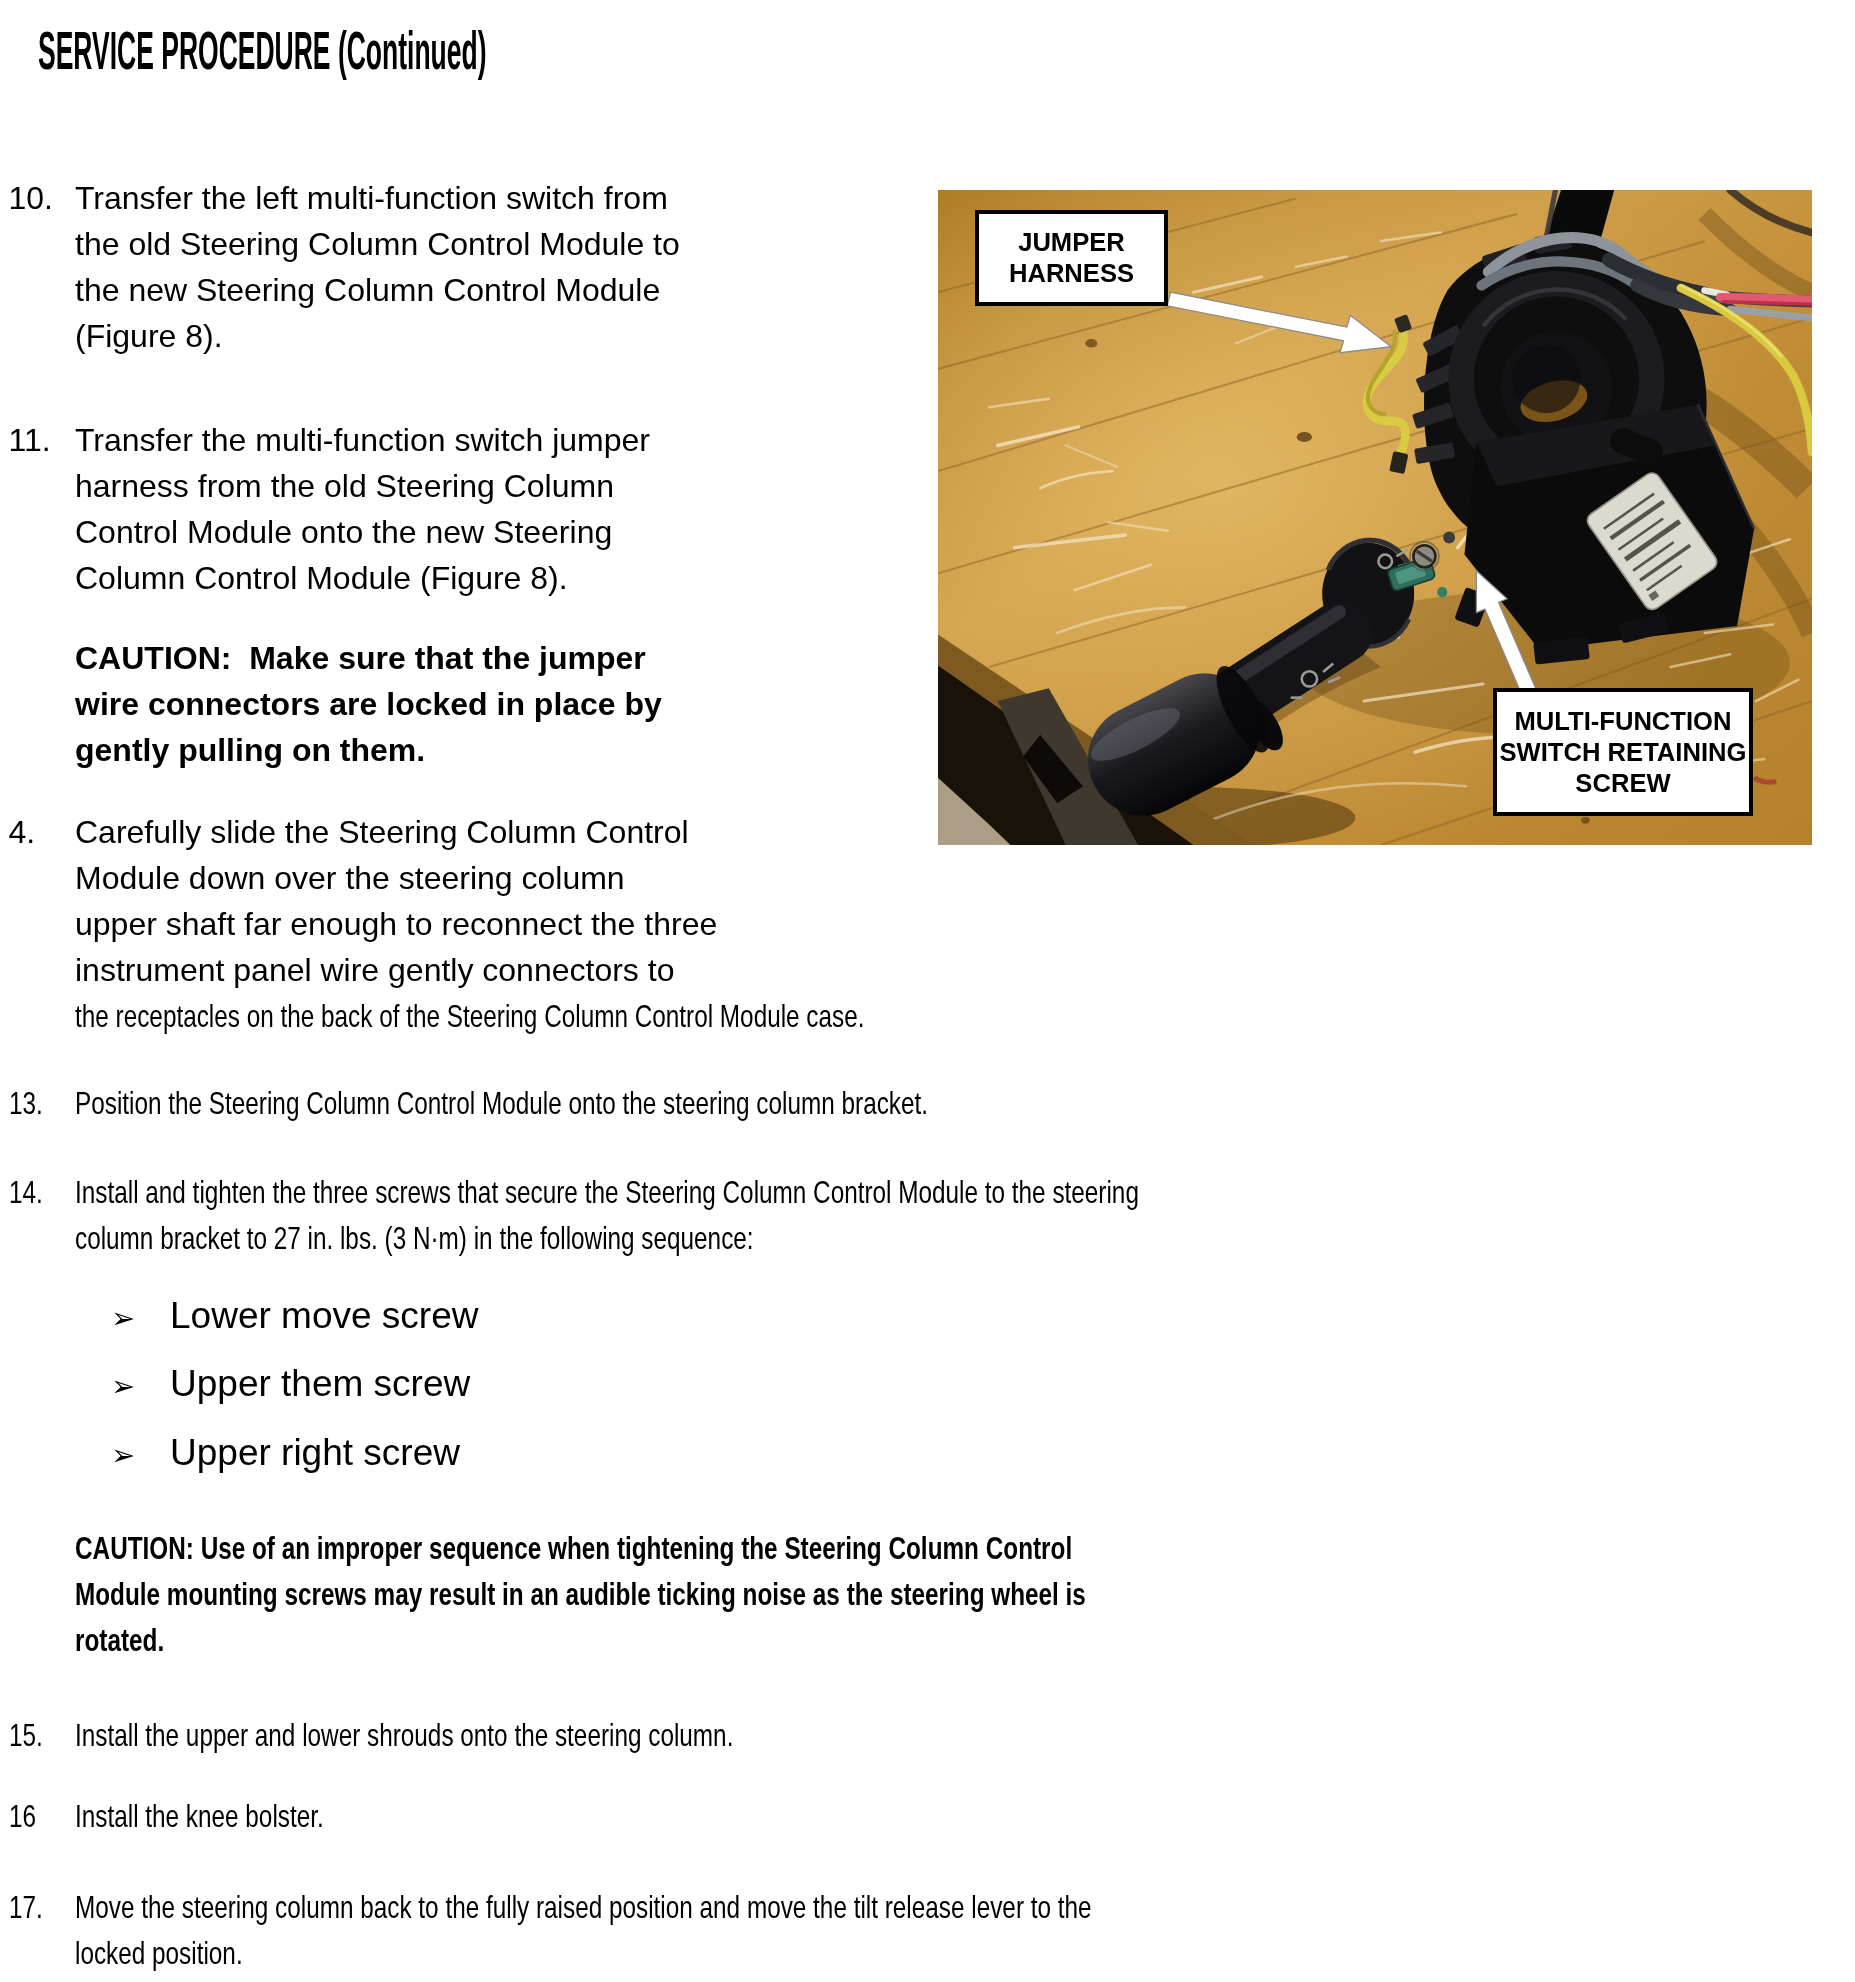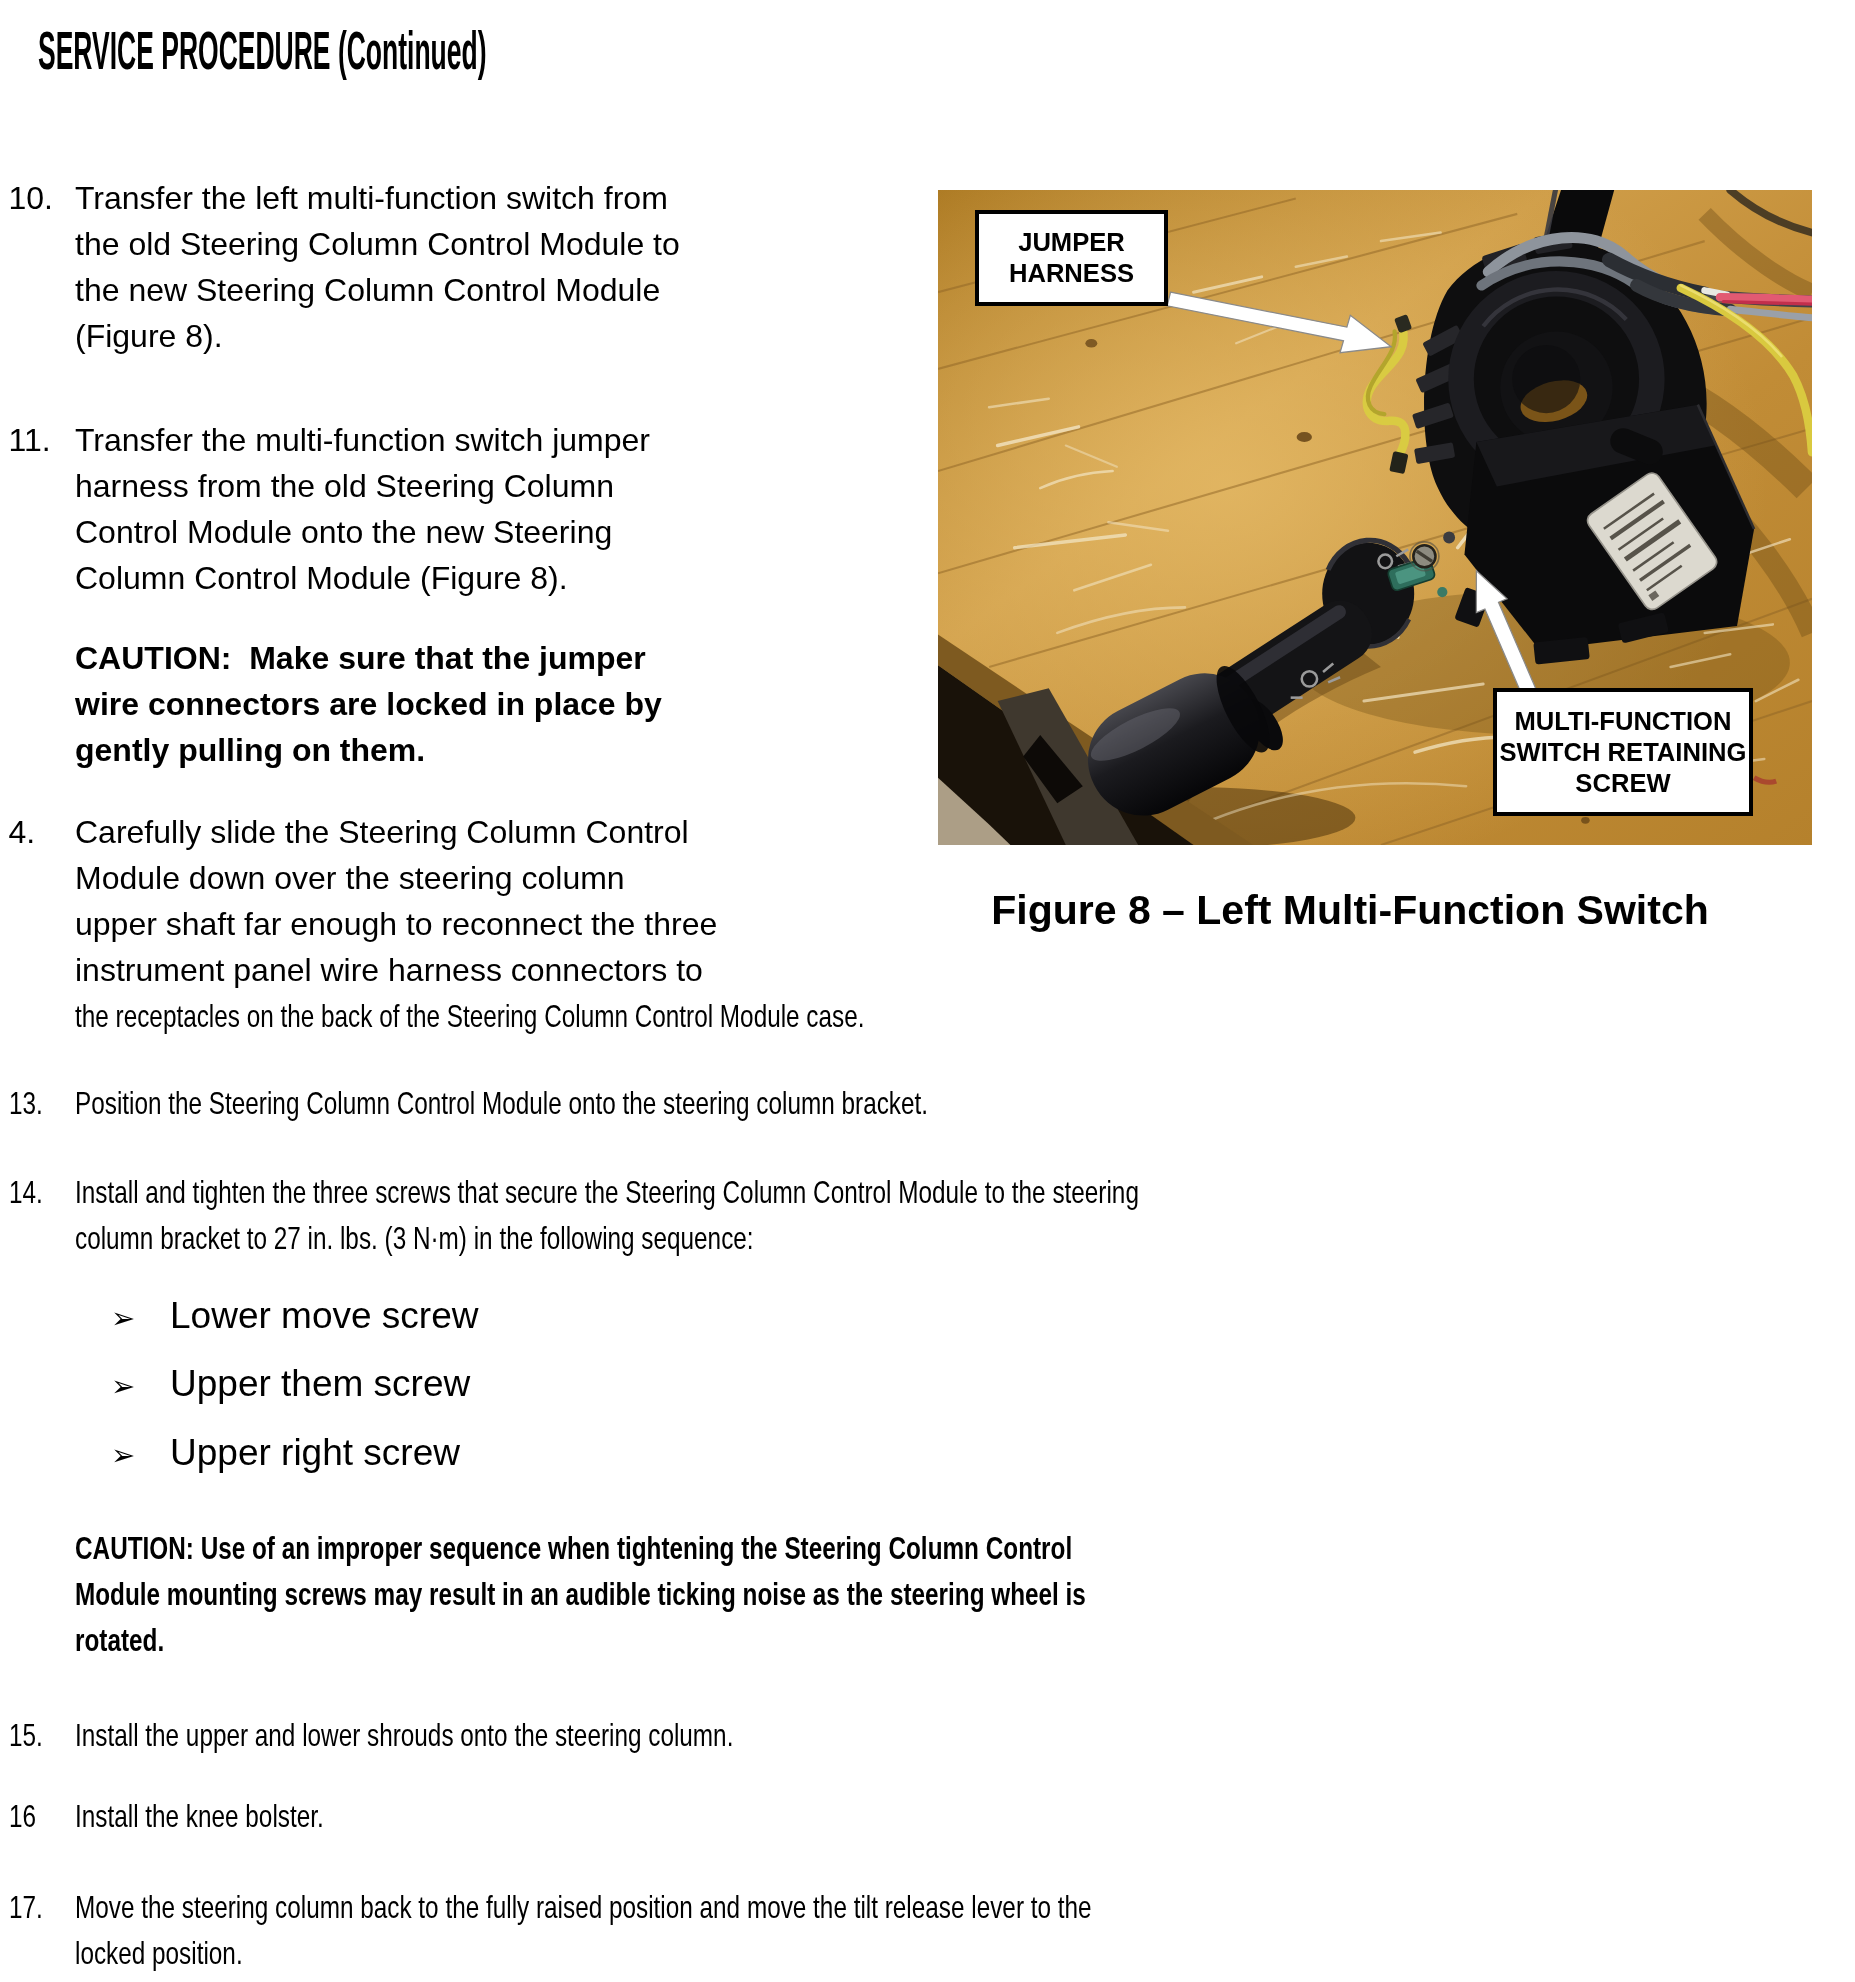--- a/index.html
+++ b/index.html
@@ -77,21 +77,21 @@
     <span class="txt bold">CAUTION:  Make sure that the jumper
 wire connectors are locked in place by
 gently pulling on them.</span>
   </div>
 
   <div class="block" style="top:809px">
     <span class="num">4.</span>
     <span class="txt">Carefully slide the Steering Column Control
 Module down over the steering column
 upper shaft far enough to reconnect the three
-instrument panel wire harness connectors to</span>
+instrument panel wire gently connectors to</span>
     <span class="txt cn" style="top:184px">the receptacles on the back of the Steering Column Control Module case.</span>
   </div>
 
   <div class="block" style="top:1080px">
     <span class="num cn">13.</span>
     <span class="txt cn">Position the Steering Column Control Module onto the steering column bracket.</span>
   </div>
 
   <div class="block" style="top:1169px">
     <span class="num cn">14.</span>
@@ -330,17 +330,16 @@
     <div class="callout mfs">
       <span>MULTI-FUNCTION
 SWITCH RETAINING
 SCREW</span>
     </div>
     <div class="callout jumper">
       <span>JUMPER
 HARNESS</span>
     </div>
 
-    <p class="figcap">Figure 8 – Left Multi-Function Switch</p>
   </div>
 
 </div>
 
 
 </body></html>

